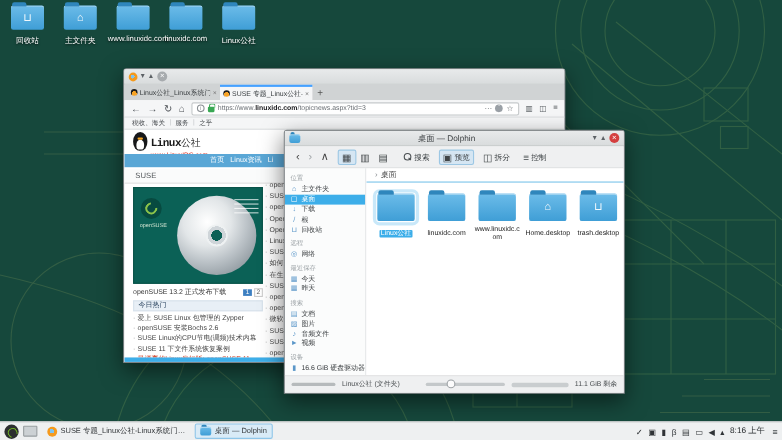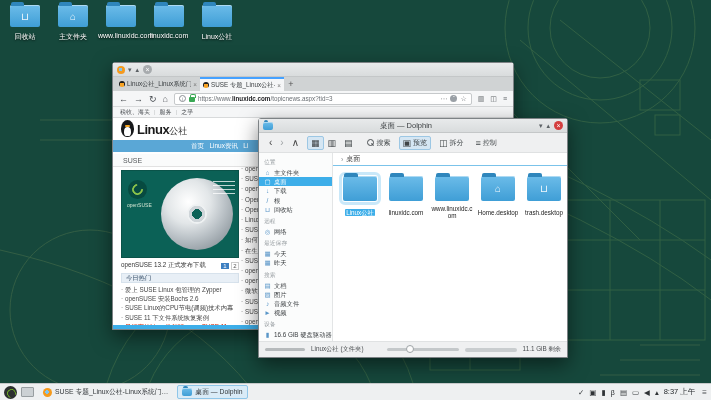--- a/index.html
+++ b/index.html
@@ -51,21 +51,21 @@
   .bookmarks{height:11px;background:#f5f6f7;border-bottom:1px solid #d8dadb;display:flex;align-items:center;gap:4px;padding:0 7px;font-size:6px;color:#474b4f;}
   .bm-sep{color:#c0c3c5;}
 
   
   .page{position:relative;height:211px;background:#fff;overflow:hidden;}
   .logo-row{position:absolute;left:8px;top:2px;display:flex;gap:3px;}
   .tux{width:13px;height:17px;position:relative;}
   .tux .tb1{position:absolute;inset:0;background:#17181a;border-radius:50% 50% 46% 46%;}
   .tux .tb2{position:absolute;left:3px;top:7px;width:7px;height:9px;background:#fff;border-radius:50% 50% 40% 40%;}
   .tux .tb3{position:absolute;left:4px;top:5px;width:5px;height:2px;background:#f6a623;border-radius:1px;}
-  .logo-word{font-size:13px;font-weight:bold;color:#1a1a1a;line-height:13px;letter-spacing:-.5px;}
+  .logo-word{font-size:10px;font-weight:bold;color:#1a1a1a;line-height:13px;letter-spacing:-.5px;font-family:Liberation Mono, monospace;}
   .logo-suf{font-size:9px;color:#333;}
   .logo-url{font-size:6px;color:#d42a1e;margin-top:1px;}
   .site-nav{position:absolute;top:22px;left:0;right:0;height:12px;background:#5aa7d6;}
   .site-nav span{position:absolute;left:78px;color:#fff;font-size:6.5px;line-height:12px;white-space:pre;}
   .section-h{position:absolute;top:36px;left:0;right:0;height:13px;border-bottom:1px solid #e2e2e2;background:#fafbfb;font-size:7px;color:#55595c;line-height:13px;padding-left:10px;}
   .lcol{position:absolute;left:8px;top:52px;width:118px;}
   .cdbox{position:relative;height:88px;background:#0b6156;overflow:hidden;border:1px solid #0a5349;}
   .disc{position:absolute;right:5px;top:7px;width:72px;height:72px;border-radius:50%;background:radial-gradient(circle at 38% 33%,#ffffff,#e2e6e8 33%,#bcc3c8 55%,#99a2a8 76%,#868f95);}
   .disc::after{content:"";position:absolute;inset:26px;border-radius:50%;background:radial-gradient(circle,#0b6156 0 34%,#cfd5d9 35% 58%,#eef1f2 59%);}
   .geeko{position:absolute;left:6px;top:9px;width:19px;height:19px;border-radius:50%;background:#074a40;}
@@ -463,16 +463,16 @@
   </div>
   <div class="tray">
     <span class="ti">✓</span>
     <span class="ti">▣</span>
     <span class="ti">▮</span>
     <span class="ti">β</span>
     <span class="ti">▤</span>
     <span class="ti">▭</span>
     <span class="ti">◀</span>
     <span class="ti">▴</span>
-    <span class="clock">8:37 上午</span>
+    <span class="clock">8:16 上午</span>
     <span class="ptoggle">≡</span>
   </div>
 </div>
 
 </body></html>

